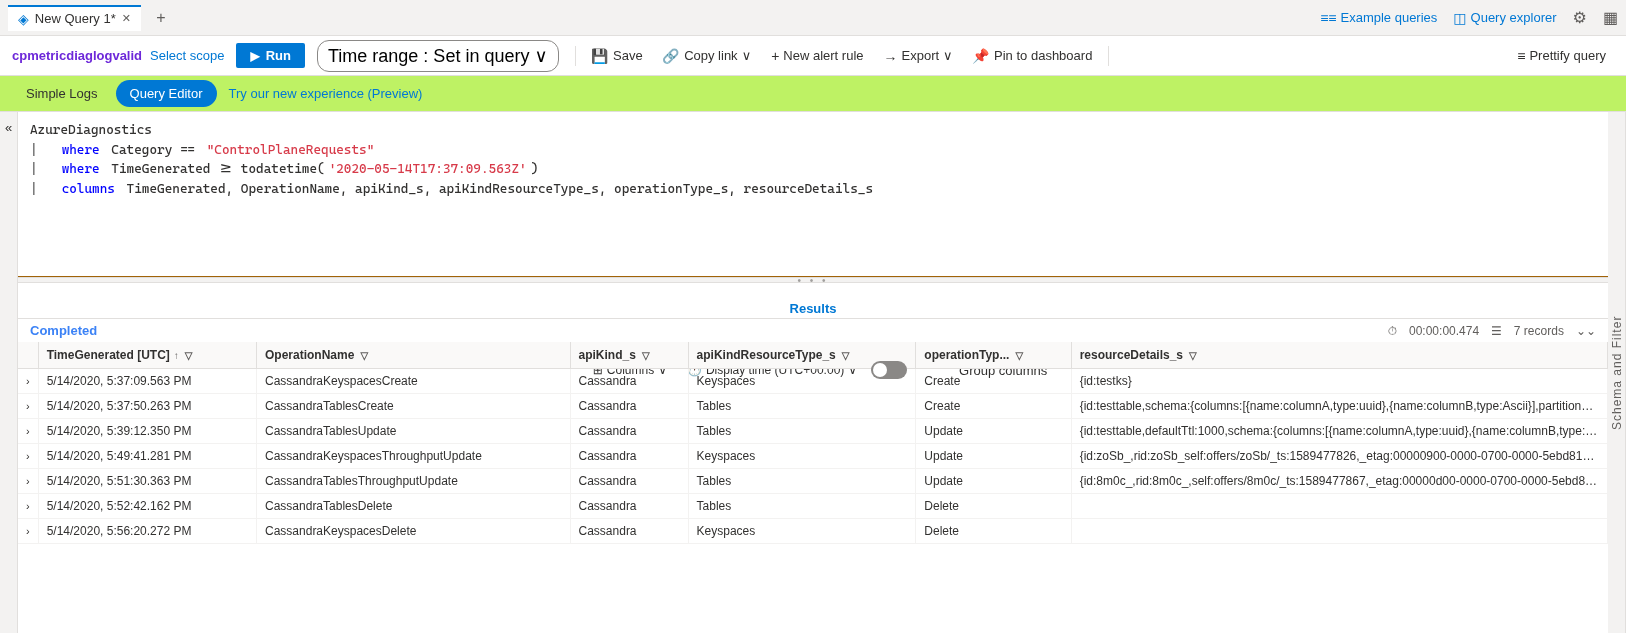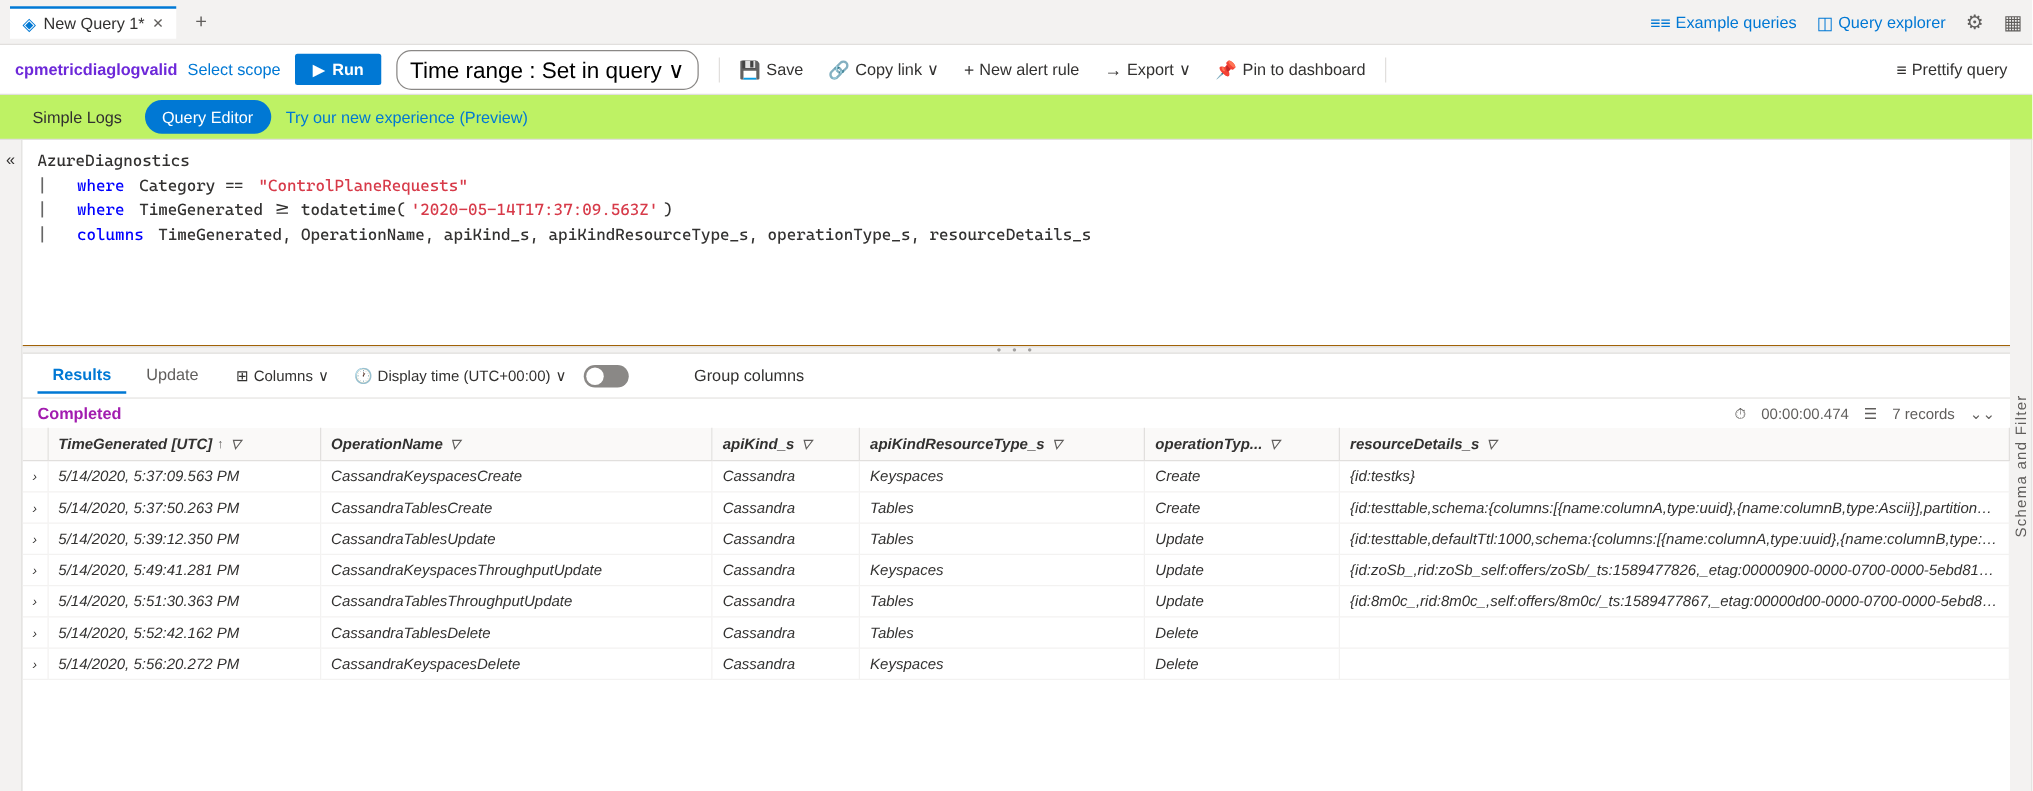--- a/index.html
+++ b/index.html
@@ -105,21 +105,21 @@
     .resize-dots { color: #a19f9d; letter-spacing: 3px; font-size: 10px; }
 
     
     .results-panel {
       display: flex; flex-direction: column; height: 350px;
     }
 
     
     .results-tabs {
       display: flex; align-items: center; height: 36px;
-      border-bottom: 1px solid #e1dfdd; padding: 2px 12px; gap: 4px;
+      border-bottom: 1px solid #e1dfdd; padding: 12px 12px; gap: 4px; flex-direction: column;
     }
     .results-tab {
       padding: 6px 12px; cursor: pointer; font-size: 13px;
       color: #605e5c; border-bottom: 2px solid transparent;
     }
     .results-tab.active {
       color: #0078d4; border-bottom: 2px solid #0078d4; font-weight: 600;
     }
     .results-toolbar-btn {
       display: flex; align-items: center; gap: 4px;
@@ -131,26 +131,26 @@
       position: relative; cursor: pointer;
     }
     .toggle-switch .knob {
       width: 14px; height: 14px; background: #fff; border-radius: 50%;
       position: absolute; top: 2px; left: 2px;
     }
     .status-bar {
       display: flex; align-items: center; justify-content: space-between;
       padding: 4px 12px; background: #fff;
     }
-    .status-completed { font-size: 13px; font-weight: 600; color: #a21caf; }
+    .status-completed { font-size: 13px; font-weight: 600; color: #3b82f6; }
     .status-right { display: flex; align-items: center; gap: 12px; font-size: 12px; color: #605e5c; }
 
     
     .results-table {
-      overflow: auto; flex: 1; font-style: italic;
+      overflow: auto; flex: 1;
     }
     table {
       width: 100%; border-collapse: collapse; font-size: 12px;
     }
     thead tr { background: #faf9f8; }
     th {
       padding: 6px 8px; text-align: left; border-bottom: 1px solid #e1dfdd;
       border-right: 1px solid #e1dfdd; font-weight: 600; font-size: 12px;
       white-space: nowrap; color: #323130; position: relative;
     }

